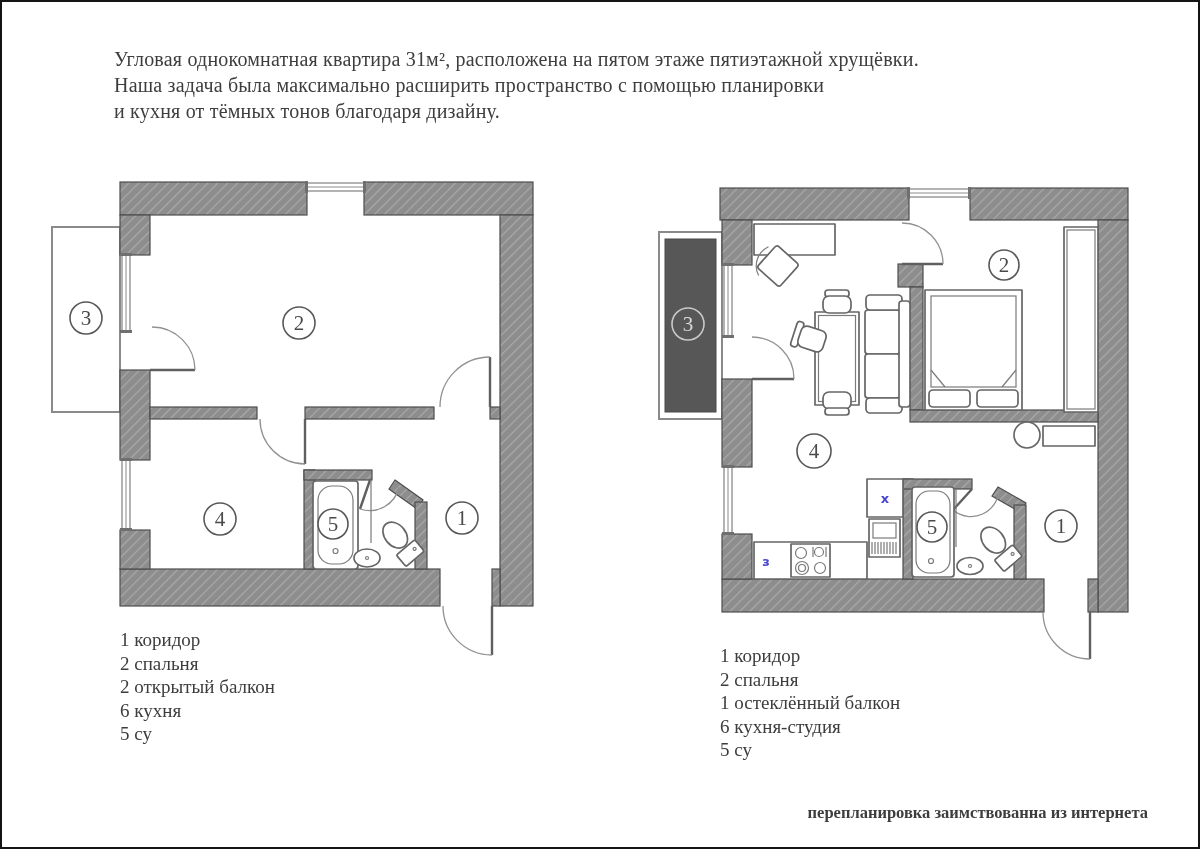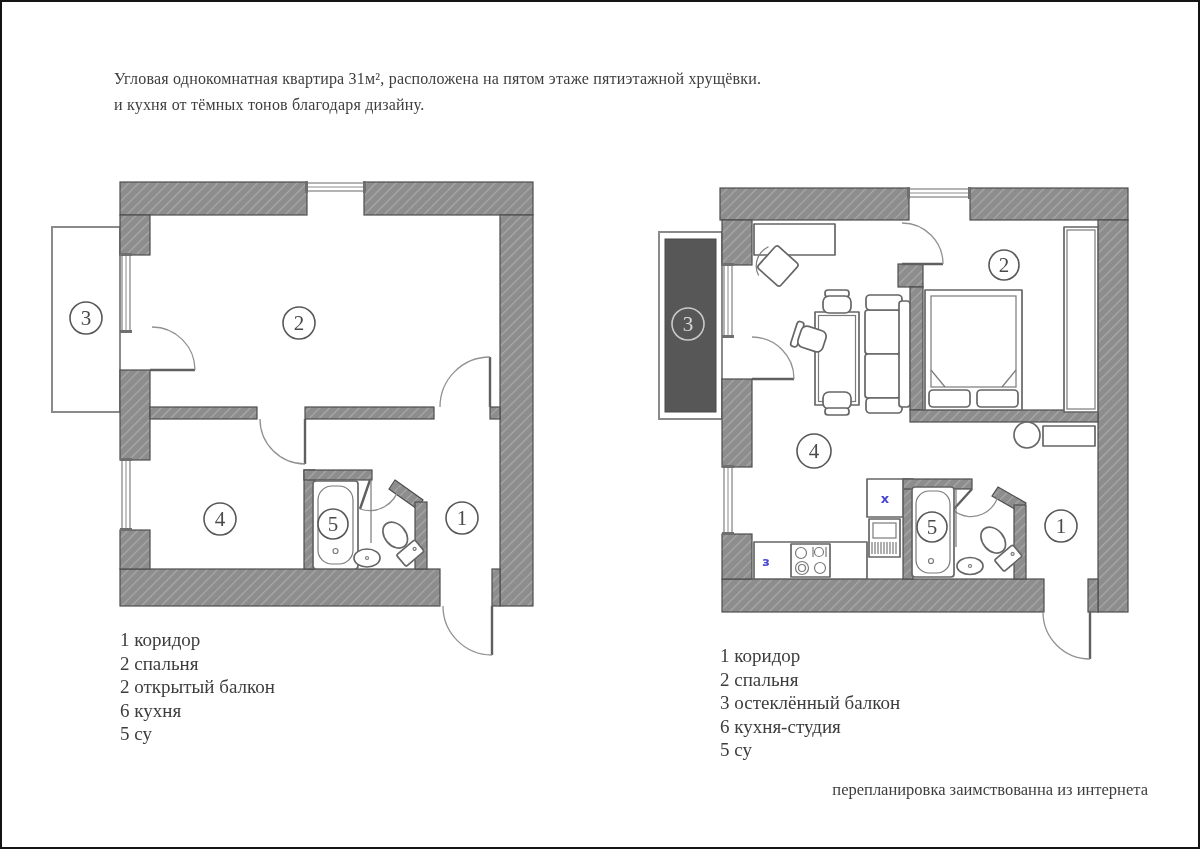--- a/index.html
+++ b/index.html
@@ -1,23 +1,23 @@
 <!DOCTYPE html>
 <html style="--bg: #ffffff; --frame: #141414; --text: #3d3d3d; --wall_fill: #8d8d8d; --wall_hatch: #a9a9a9; --wall_stroke: #4e4e4e; --line: #8a8a8a; --balcony_glazed: #575757; --mark_blue: #4646d0;"><head>
 <meta charset="utf-8">
 <style>
   html,body{margin:0;padding:0;background:#e8e8e8;}
   .canvas{position:relative;width:1200px;height:849px;background:var(--bg,#fff);
           border:2px solid var(--frame,#141414);box-sizing:border-box;overflow:hidden;
           font-family:"Liberation Serif",serif;color:var(--text,#3d3d3d);}
-  .intro{position:absolute;left:112px;top:64px;font-size:16px;line-height:26px;letter-spacing:.2px;}
+  .intro{position:absolute;left:112px;top:44px;font-size:20px;line-height:26px;letter-spacing:.2px;}
   .legend{position:absolute;font-size:19px;line-height:23.6px;}
   .legend-before{left:118px;top:626px;}
   .legend-after{left:718px;top:642px;}
-  .credit{position:absolute;right:50px;top:778px;font-size:16.5px;}
+  .credit{position:absolute;right:50px;top:801px;font-size:16.5px;font-weight:bold;}
   svg.plan{position:absolute;}
   .plan-before{left:40px;top:170px;}
   .plan-after{left:645px;top:175px;}
   
   .walls{stroke:var(--wall_stroke,#4e4e4e);stroke-width:1.2;}
   .glz{fill:#fff;stroke:var(--line,#8a8a8a);stroke-width:1.3;}
   .glzline{stroke:var(--line,#8a8a8a);stroke-width:1;}
   .cap{fill:#6f6f6f;stroke:none;}
   .leaf{stroke:#5f5f5f;stroke-width:2.4;fill:none;}
   .arc{stroke:#919191;stroke-width:1.3;fill:none;}
@@ -32,20 +32,21 @@
   .balc-out{fill:#fff;stroke:#8a8a8a;stroke-width:2;}
   .balc-in{fill:var(--balcony_glazed,#575757);stroke:#4a4a4a;stroke-width:1;}
 </style>
 </head>
 <body>
 
 <div class="canvas">
 
   <div class="intro">
     <div>Угловая однокомнатная квартира 31м², расположена на пятом этаже пятиэтажной хрущёвки.</div>
+    <div>Наша задача была максимально расширить пространство с помощью планировки</div>
     <div>и кухня от тёмных тонов благодаря дизайну.</div>
   </div>
 
   <svg class="plan plan-before" width="510" height="495" viewBox="40 170 510 495">
     <defs>
       <pattern id="hatchL" patternUnits="userSpaceOnUse" width="7" height="7" patternTransform="rotate(45)">
         <rect width="7" height="7" style="fill:var(--wall_fill,#8d8d8d)"></rect>
         <line x1="0" y1="0" x2="0" y2="7" style="stroke:var(--wall_hatch,#a9a9a9)" stroke-width="2.4"></line>
       </pattern>
     </defs>
@@ -323,19 +324,19 @@
   <div class="legend legend-before">
     <div>1 коридор</div>
     <div>2 спальня</div>
     <div>2 открытый балкон</div>
     <div>6 кухня</div>
     <div>5 су</div>
   </div>
   <div class="legend legend-after">
     <div>1 коридор</div>
     <div>2 спальня</div>
-    <div>3 остеклённый балкон</div>
+    <div>1 остеклённый балкон</div>
     <div>6 кухня-студия</div>
     <div>5 су</div>
   </div>
 
   <div class="credit">перепланировка заимствованна из интернета</div>
 </div>
 
 </body></html>

